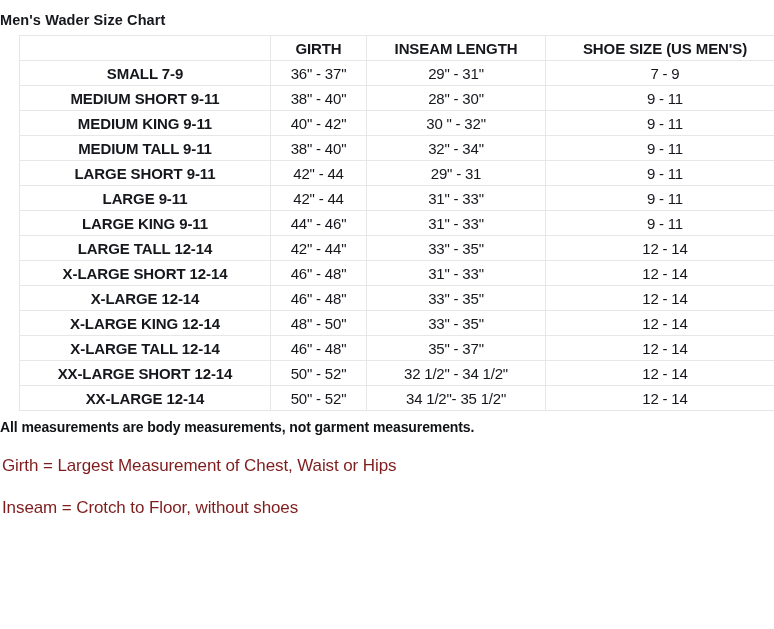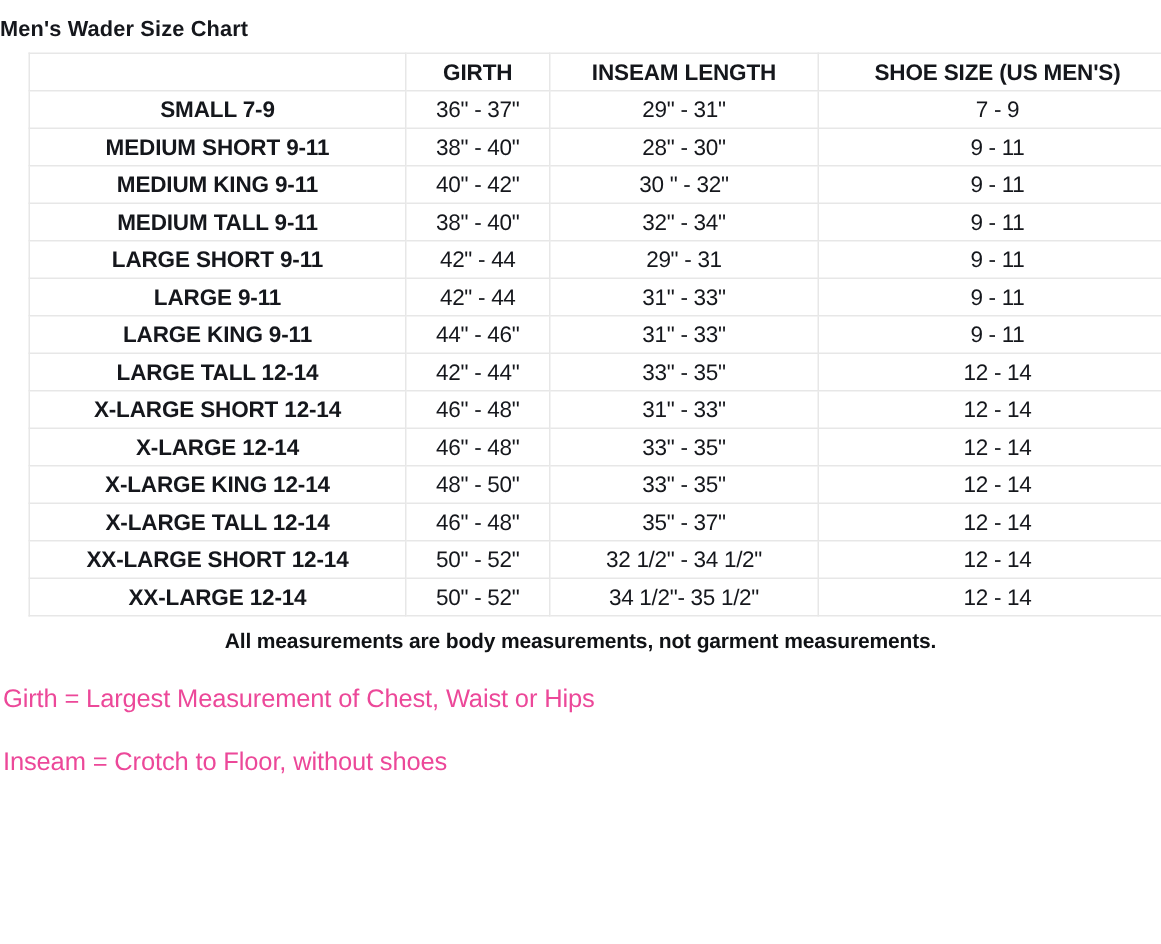--- a/index.html
+++ b/index.html
@@ -40,33 +40,32 @@
   table.size-chart th {
     font-weight: bold;
     letter-spacing: -0.1px;
   }
   table.size-chart td.name {
     font-weight: bold;
     letter-spacing: -0.1px;
   }
   .footer-note {
     margin-top: 8px;
-    text-align: center;
     font-size: 14px;
     font-weight: bold;
     line-height: 16px;
     letter-spacing: -0.1px;
     color: #101215;
   }
   .definition {
     margin: 0 0 0 2px;
     font-size: 17px;
     font-weight: normal;
     line-height: 20px;
-    color: #ec4899;
+    color: #7f1d1d;
     letter-spacing: -0.1px;
   }
   .definition.first { margin-top: 21px; }
   .definition.second { margin-top: 22px; }
 </style>
 </head>
 <body>
 
 <div class="page-title">Men's Wader Size Chart</div>
 

